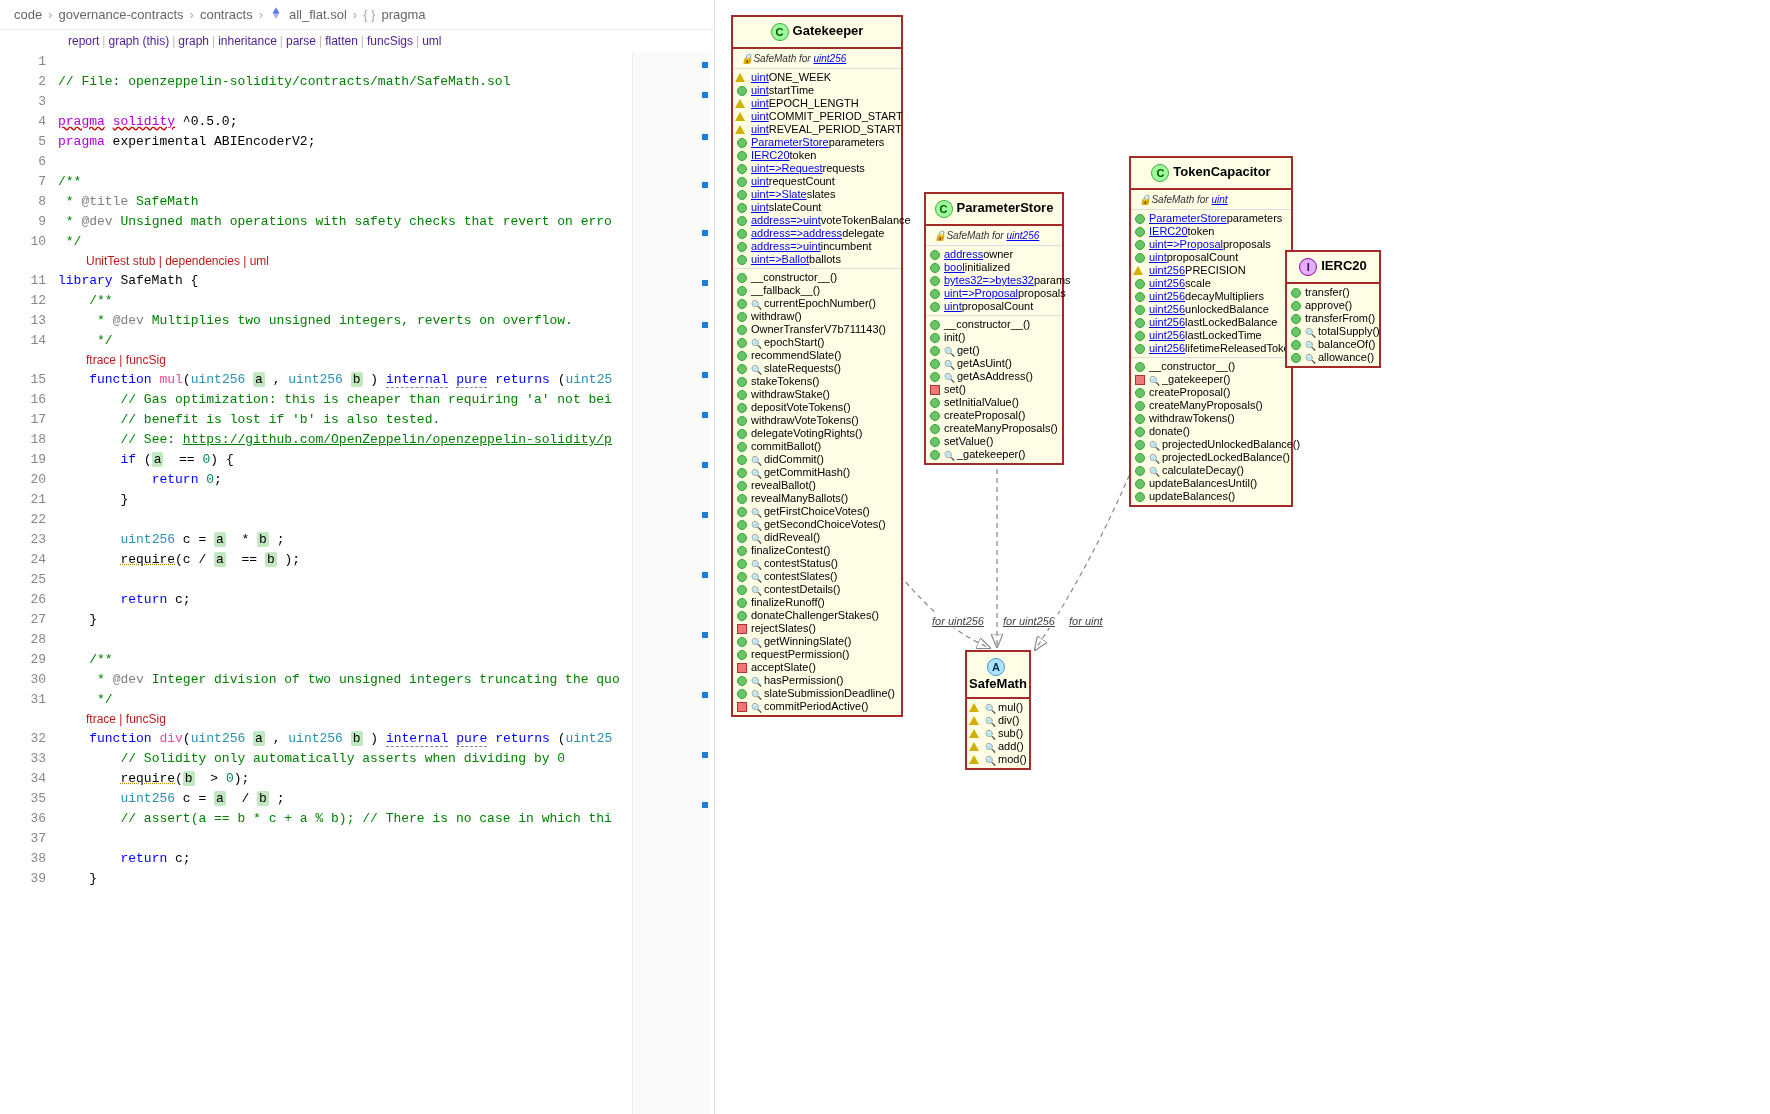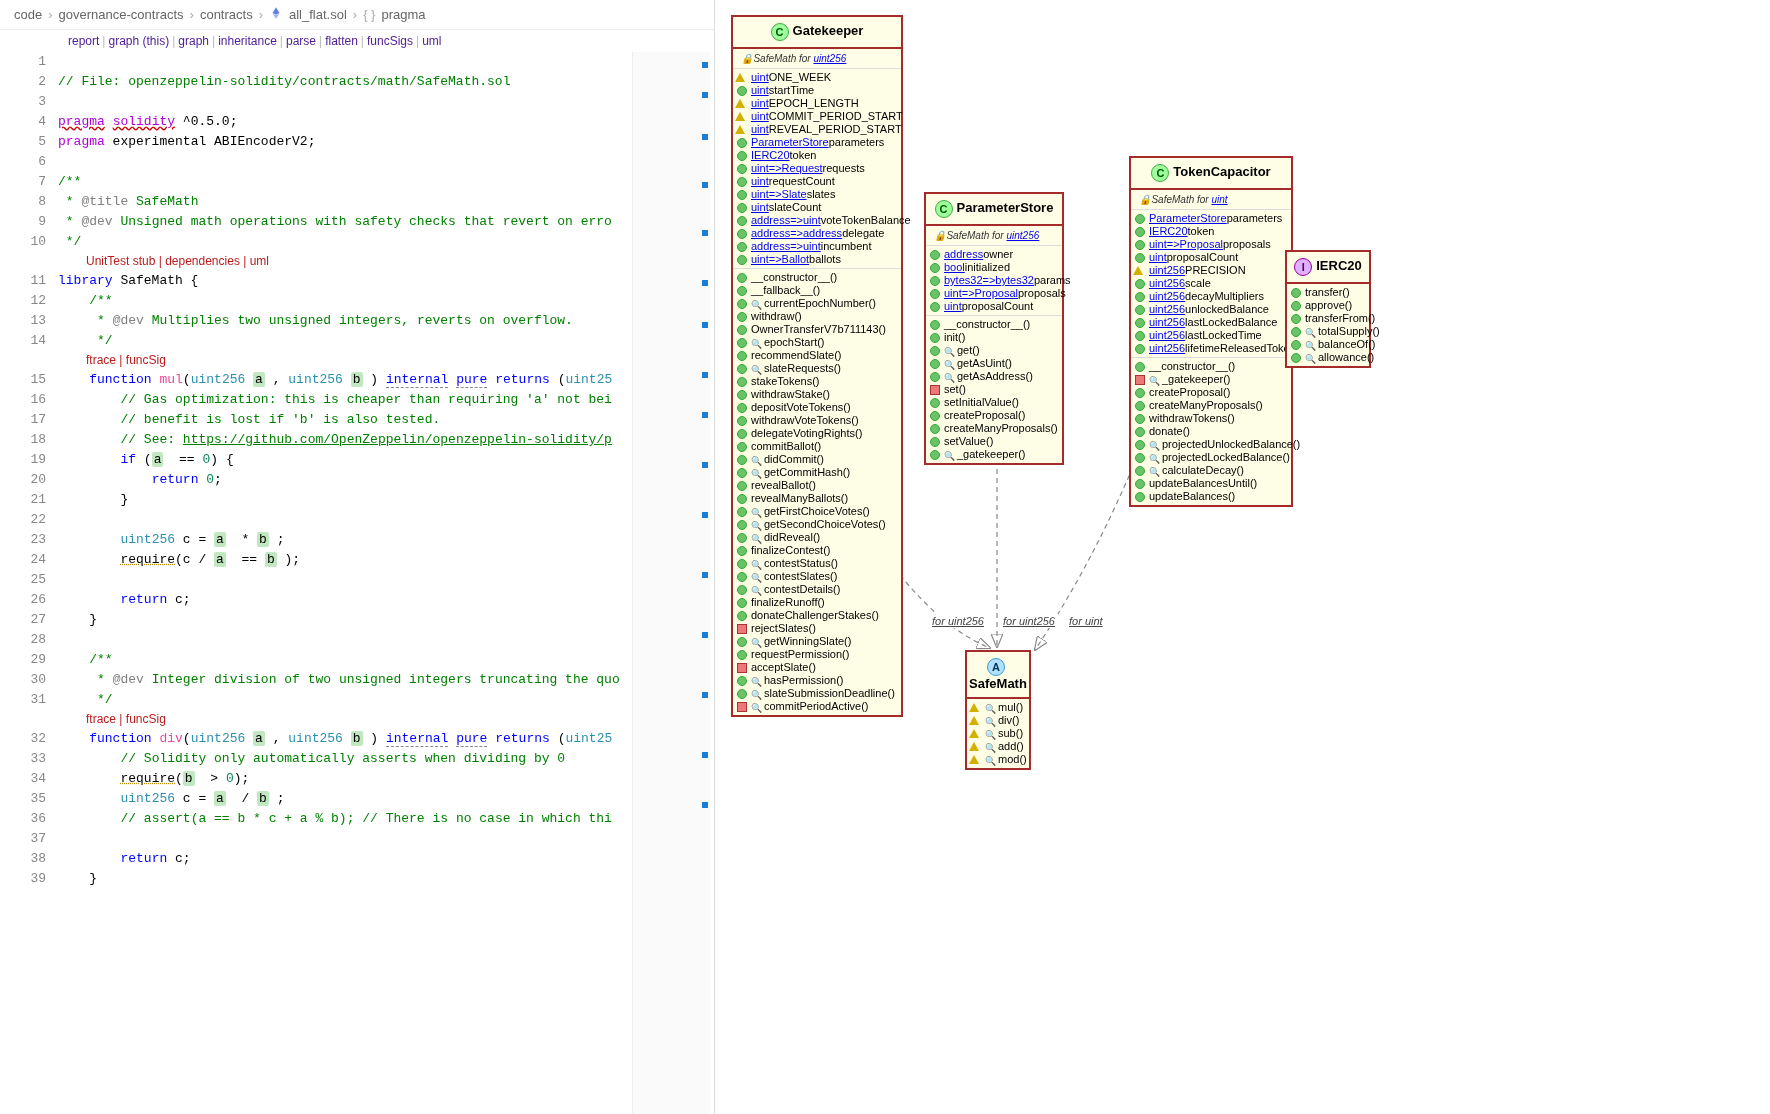--- a/index.html
+++ b/index.html
@@ -599,21 +599,21 @@
           <div class="uml-row">
             <span class="vis vis-public"></span>
             <span class="name">updateBalancesUntil()</span>
           </div>
           <div class="uml-row">
             <span class="vis vis-public"></span>
             <span class="name">updateBalances()</span>
           </div>
         </div>
       </div>
-      <div class="uml-box" style="left: 570px; top: 250px; width: 86px;">
+      <div class="uml-box" style="left: 570px; top: 250px; width: 96px;">
         <div class="uml-header"><span class="uml-badge badge-i">I</span><span>IERC20</span></div>
         <div class="uml-section">
           <div class="uml-row">
             <span class="vis vis-public"></span>
             <span class="name">transfer()</span>
           </div>
           <div class="uml-row">
             <span class="vis vis-public"></span>
             <span class="name">approve()</span>
           </div>

